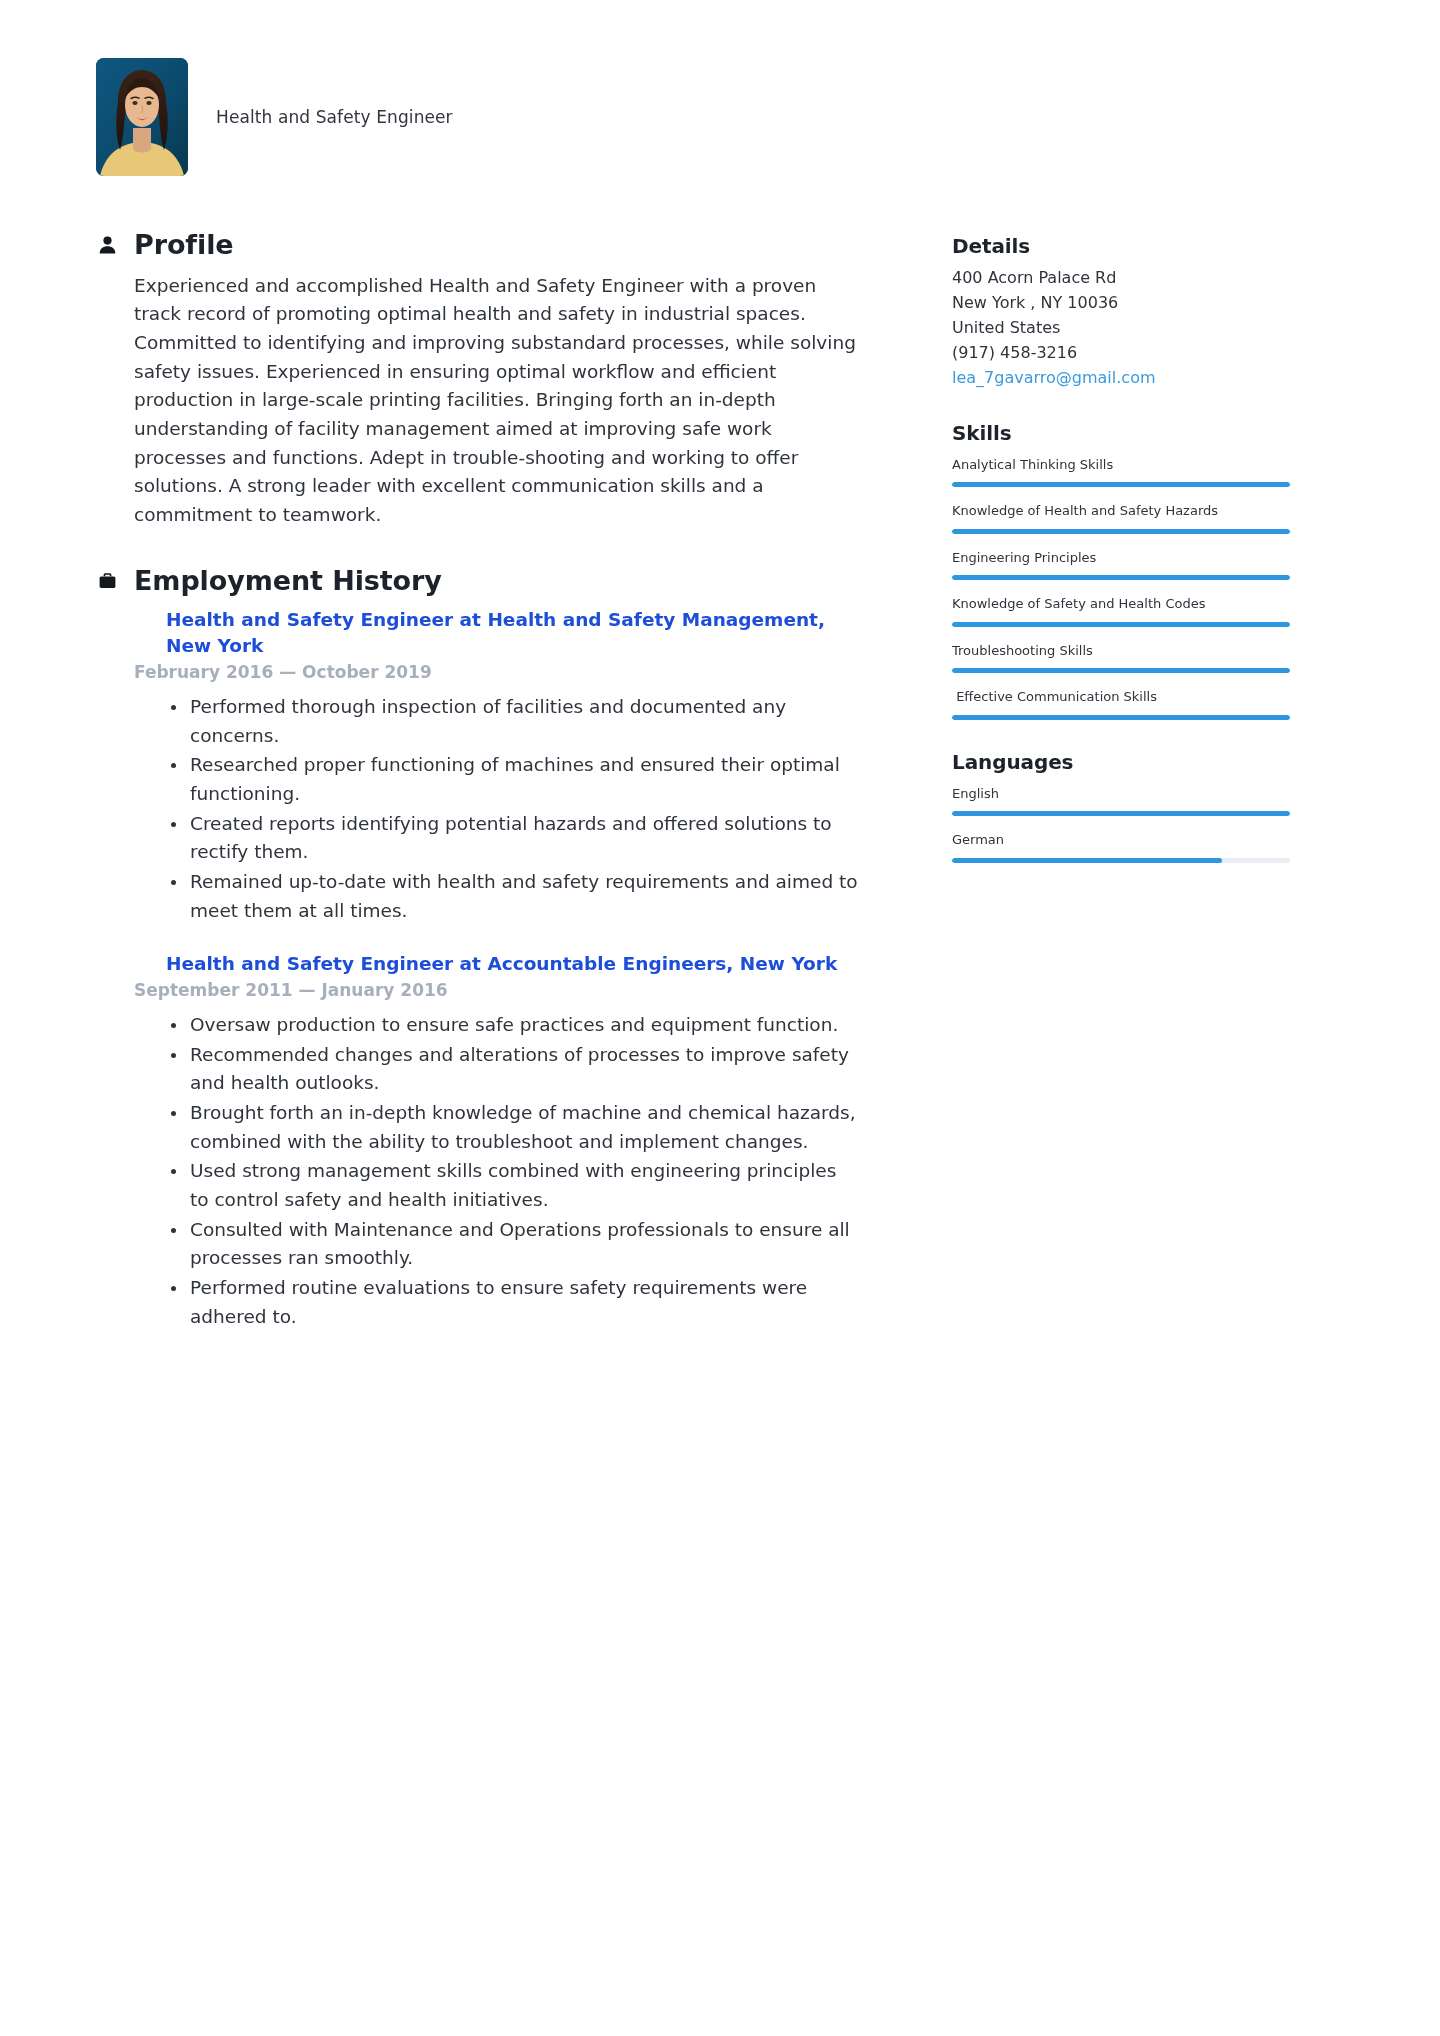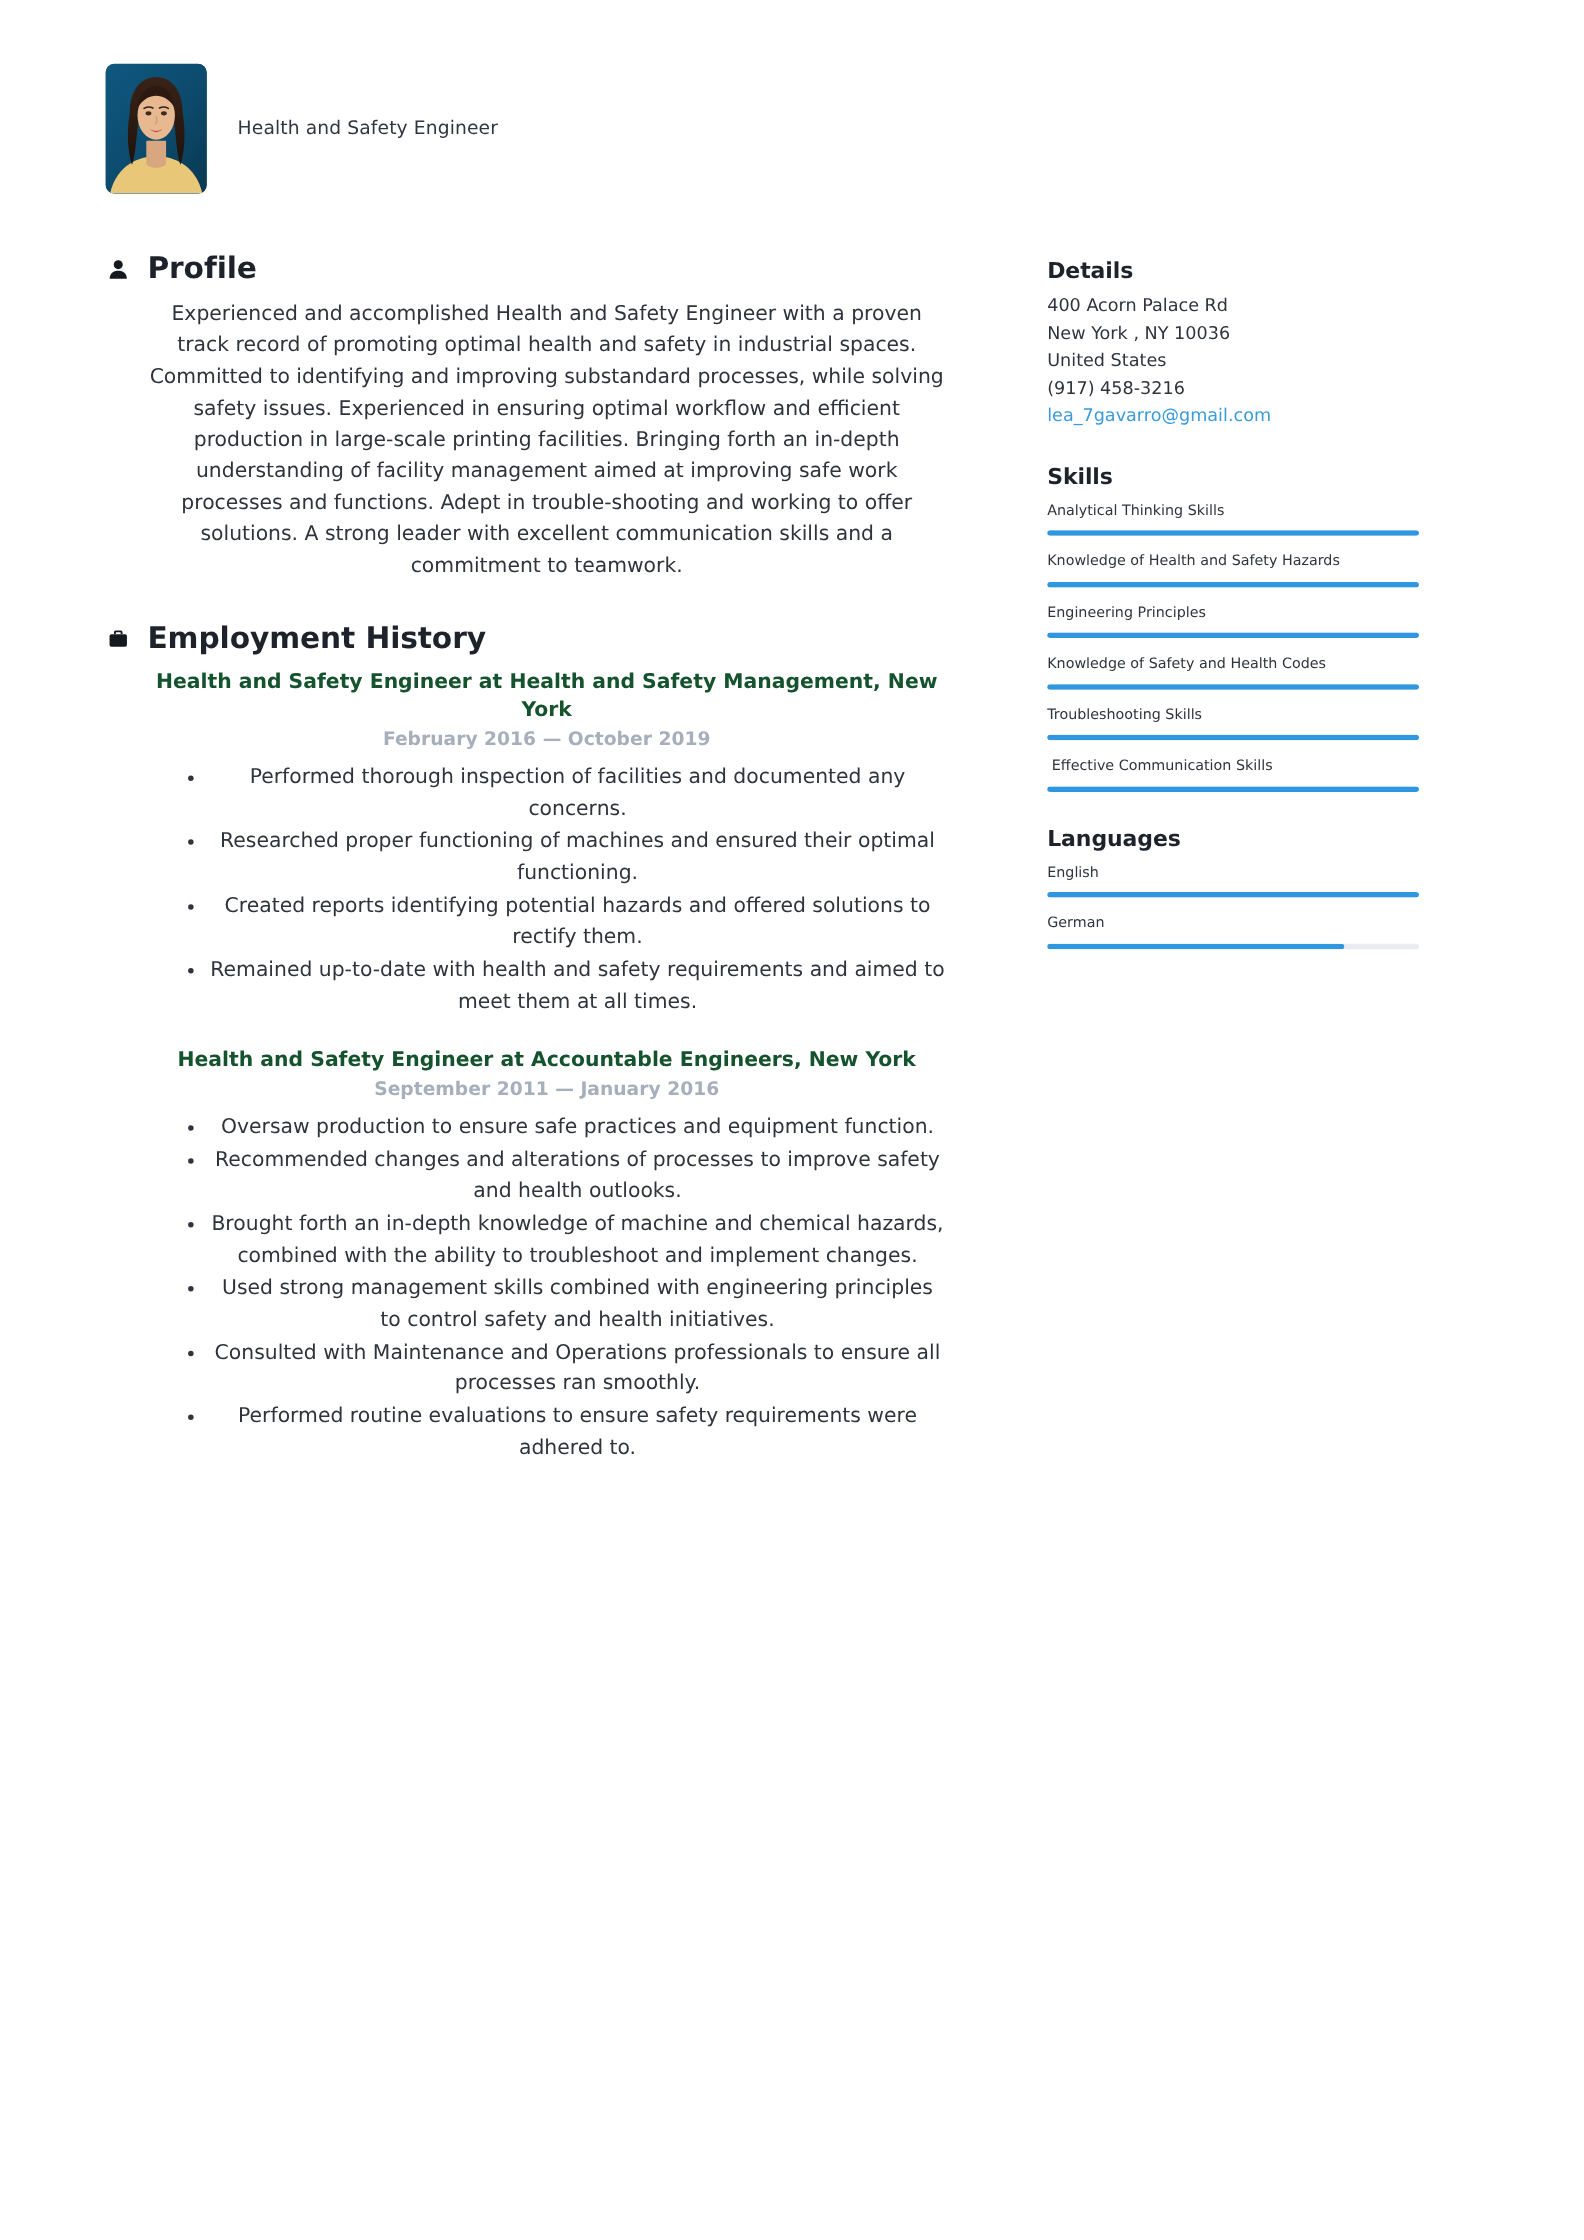--- a/index.html
+++ b/index.html
@@ -70,21 +70,21 @@
     box-sizing: border-box;
   }
   .col-side {
     width: 420px;
     padding-left: 92px;
     padding-top: 4px;
     box-sizing: border-box;
   }
 
   
-  .section { margin-bottom: 36px; text-align: center; }
+  .section { margin-bottom: 36px; }
   .section-head {
     display: flex;
     align-items: center;
     gap: 16px;
     margin-bottom: 12px;
   }
   .sec-icon {
     width: 22px;
     height: 26px;
     flex: 0 0 auto;
@@ -110,24 +110,25 @@
     color: #2f343c;
     max-width: 790px;
   }
 
   
   .job { margin-bottom: 26px; }
   .job:last-child { margin-bottom: 0; }
   .job-heading {
     font-size: 18.5px;
     font-weight: 700;
-    color: #14532d;
+    color: #1d4ed8;
     line-height: 1.4;
     max-width: 800px;
     margin-bottom: 2px;
+    margin-left: 32px;
   }
   .job-dates {
     font-size: 17px;
     color: #a6afbb;
     margin-bottom: 8px;
     line-height: 1.4;
     font-weight: bold;
   }
   .job-bullets {
     margin: 0;

